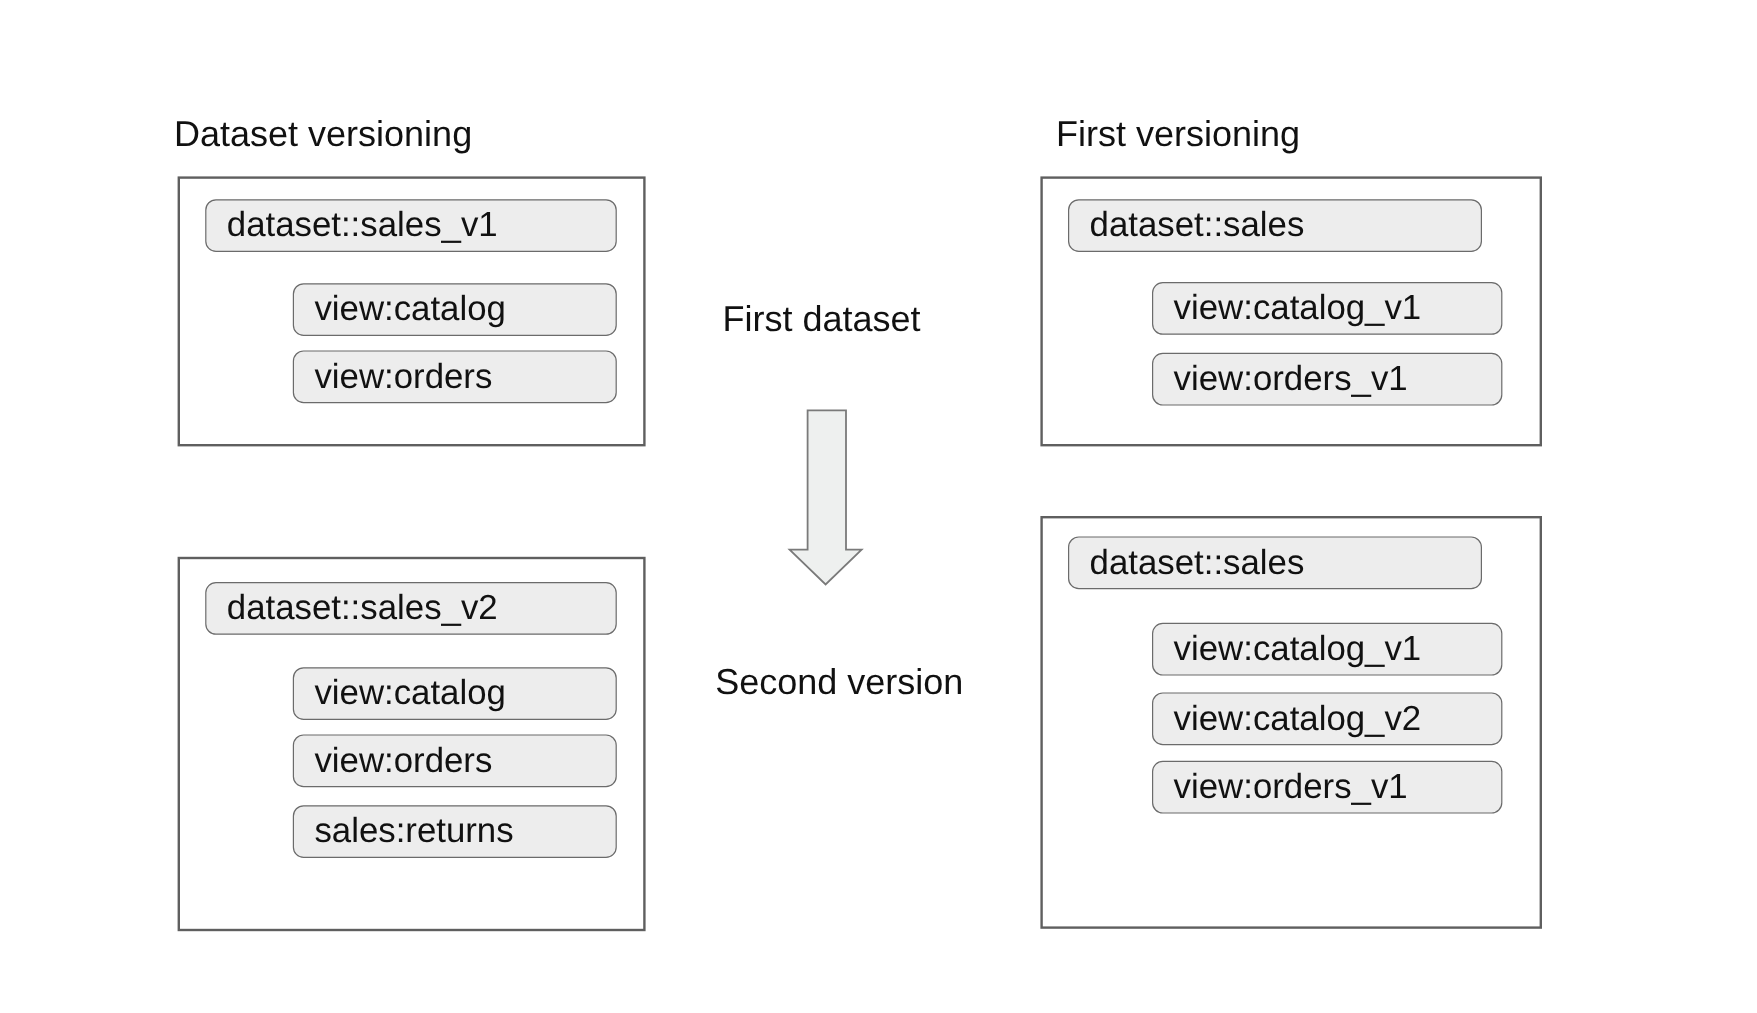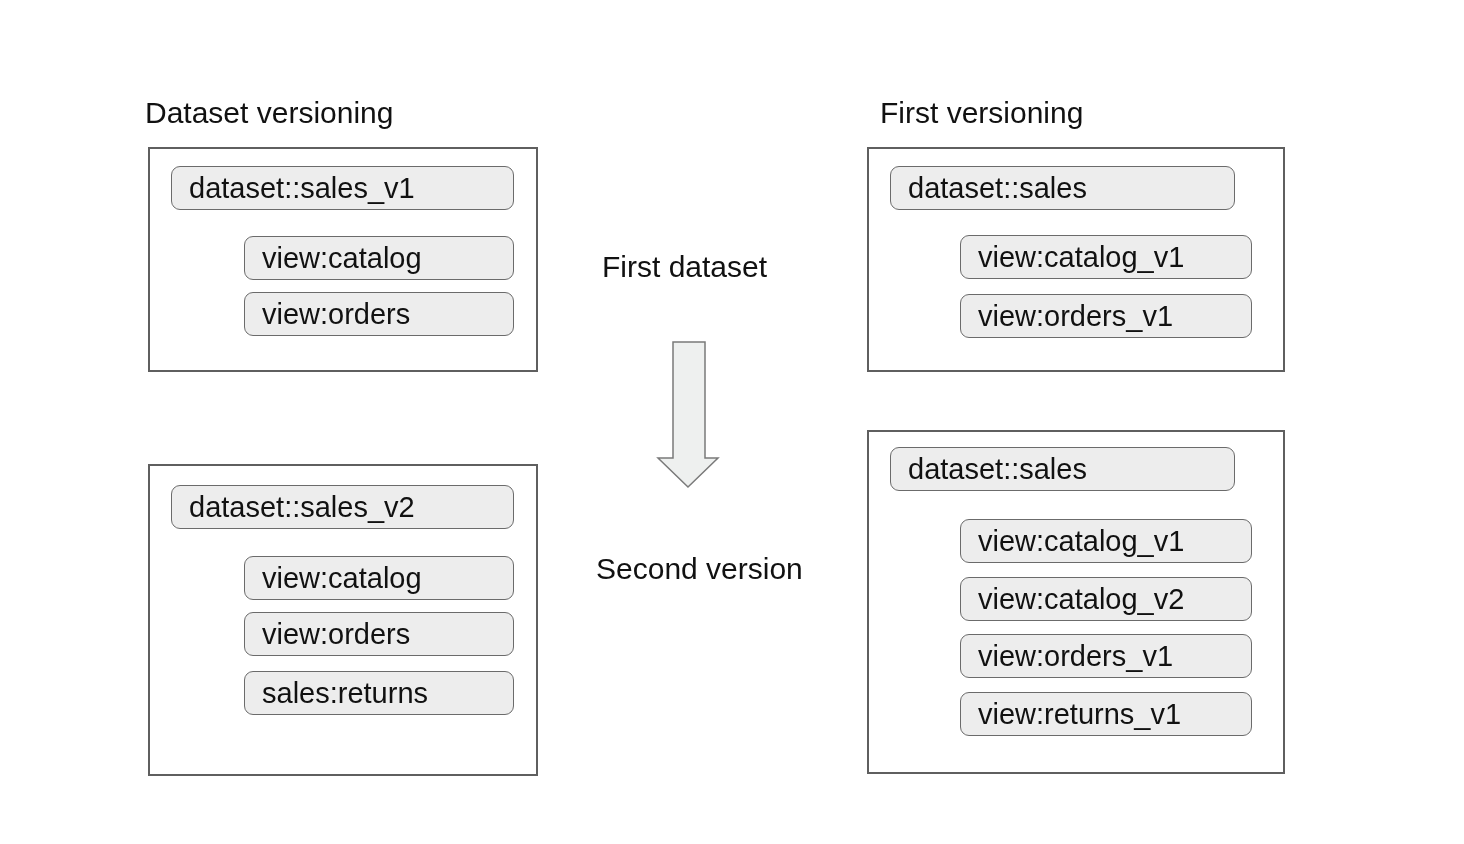--- a/index.html
+++ b/index.html
@@ -89,16 +89,15 @@
     <div class="pill" style="left:94px; top:90px; width:270px;">view:catalog</div>
     <div class="pill" style="left:94px; top:146px; width:270px;">view:orders</div>
     <div class="pill" style="left:94px; top:205px; width:270px;">sales:returns</div>
   </div>
 
   <div class="group-box" style="left:867px; top:430px; width:418px; height:344px;">
     <div class="pill" style="left:21px; top:15px; width:345px;">dataset::sales</div>
     <div class="pill" style="left:91px; top:87px; width:292px;">view:catalog_v1</div>
     <div class="pill" style="left:91px; top:145px; width:292px;text-align:center;">view:catalog_v2</div>
     <div class="pill" style="left:91px; top:202px; width:292px;">view:orders_v1</div>
-    <div class="pill" style="left:91px; top:260px; width:292px;">view:returns_v1</div>
   </div>
 
 </div>
 
 </body></html>

